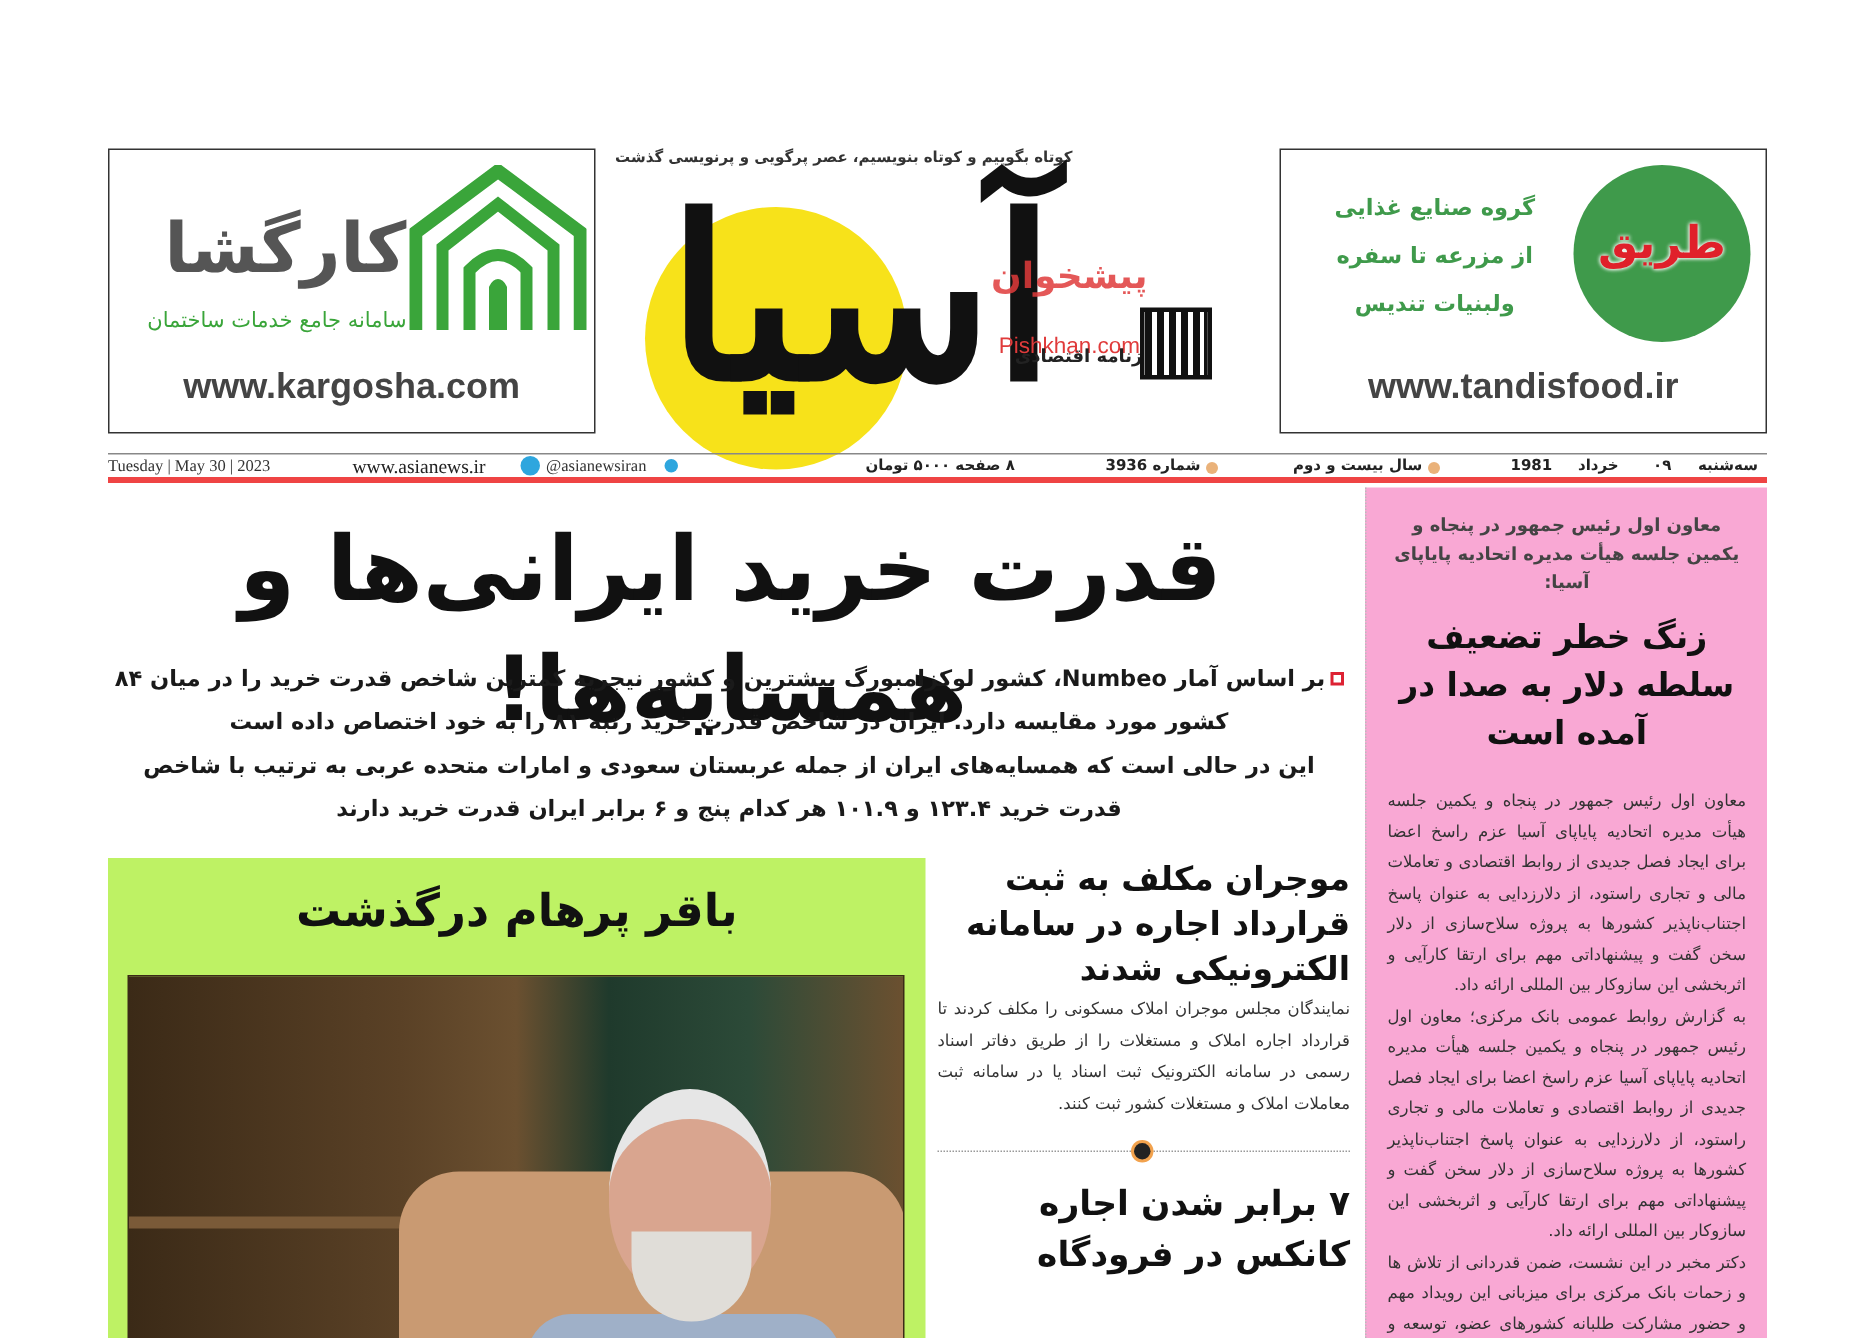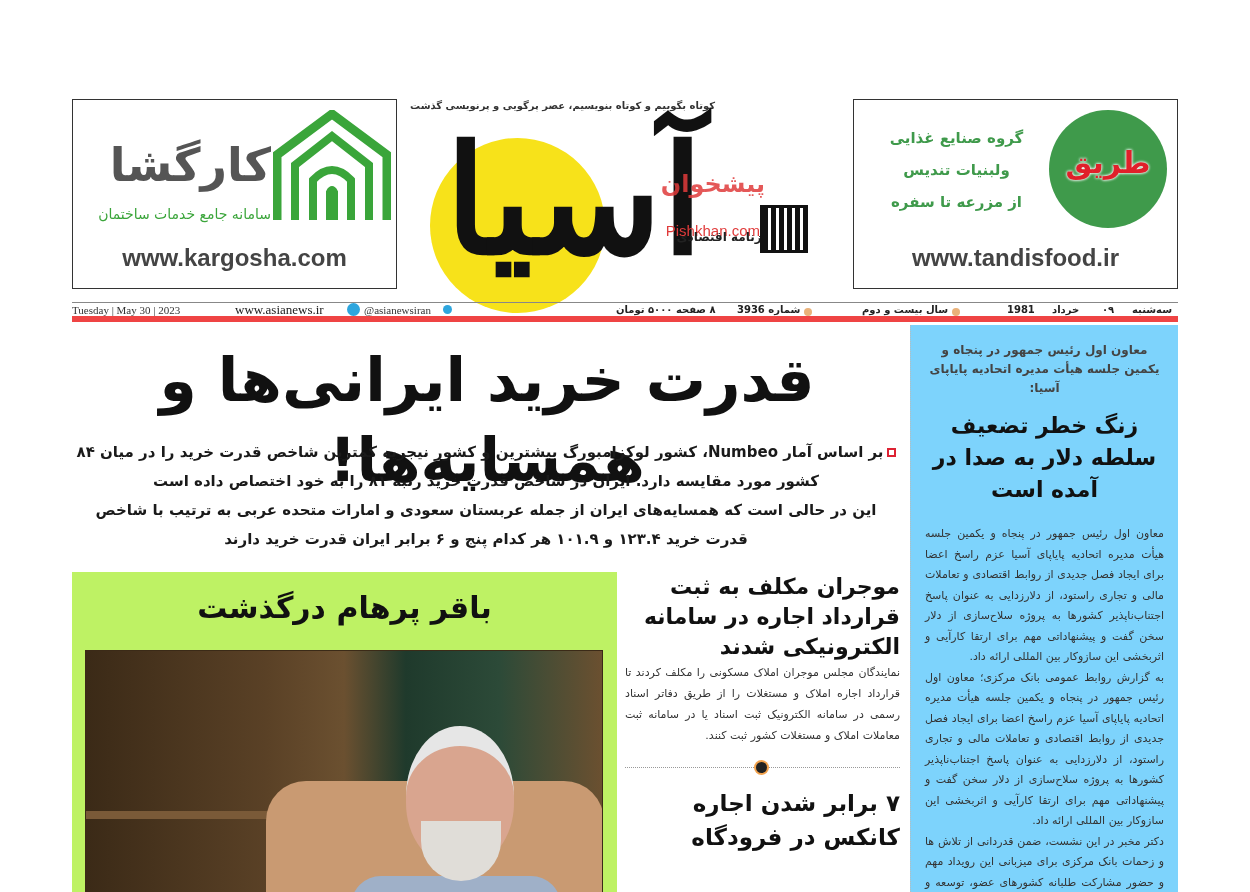--- a/index.html
+++ b/index.html
@@ -65,21 +65,21 @@
   .watermark {
     position: absolute; right: 55px; top: 80px; direction: rtl; color: #e03b3b; font-size: 24px; font-weight: bold; opacity: .85;
   }
   .watermark-latin {
     position: absolute; right: 60px; top: 132px; color: #e03b3b; font-size: 15px; font-family: "Liberation Sans", sans-serif;
   }
 
   
   .infobar {
     left: 72px; top: 302px; width: 1106px; height: 20px;
-    border-top: 1px solid #888; border-bottom: 6px solid #ef4444;
+    border-top: 1px solid #888; border-bottom: 4px solid #ef4444;
     font-size: 11px; display: flex; align-items: center;
   }
   .infobar .en-date { position: absolute; left: 0; font-family: "Liberation Serif", serif; font-size: 11px; color: #333; }
   .infobar .site { position: absolute; left: 163px; font-family: "Liberation Serif", serif; font-size: 13px; color: #222; }
   .infobar .tg { position: absolute; left: 275px; display: flex; align-items: center; gap: 4px; font-family: "Liberation Serif", serif; color: #333; }
   .tg-icon { width: 13px; height: 13px; border-radius: 50%; background: #2ea6de; display: inline-block; }
   .infobar .fa { position: absolute; direction: rtl; color: #222; font-weight: bold; font-size: 10px; }
   .dot-o { width: 8px; height: 8px; border-radius: 50%; background: #eab27a; position: absolute; top: 5px; }
 
   
@@ -114,21 +114,21 @@
   .mid { left: 625px; top: 572px; width: 275px; direction: rtl; }
   .mid-h {
     font-size: 22px; font-weight: bold; line-height: 30px; color: #111;
   }
   .mid-body { font-size: 11px; color: #333; line-height: 21px; text-align: justify; }
   .sep { position: relative; height: 14px; margin: 14px 0 12px; border-top: 1px dotted #999; top: 7px; }
   .sep-dot { position: absolute; left: 131px; top: -6px; width: 11px; height: 11px; border-radius: 50%; background: #222; box-shadow: 0 0 0 2px #f2a24d; }
 
   
   .right-col {
-    left: 910px; top: 325px; width: 268px; height: 567px; background: #7dd3fc;
+    left: 910px; top: 325px; width: 268px; height: 567px; background: #f9a8d4;
     border-left: 1px dotted #bbb; direction: rtl; padding: 16px 14px 0 14px;
   }
   .rc-sup { text-align: center; font-size: 12px; font-weight: bold; color: #444; line-height: 19px; }
   .rc-h { text-align: center; font-size: 22px; font-weight: bold; color: #111; line-height: 32px; margin-top: 12px; }
   .rc-body { margin-top: 18px; font-size: 11px; color: #333; line-height: 20.5px; text-align: justify; }
 </style>
 </head>
 <body>
 
 <div class="abs ad ad-left">
@@ -141,22 +141,22 @@
   <div class="kargosha-logo-text">کارگشا</div>
   <div class="kargosha-sub">سامانه جامع خدمات ساختمان</div>
   <div class="ad-url">www.kargosha.com</div>
 </div>
 
 <div class="abs ad ad-right">
   <div class="tandis-circle"></div>
   <div class="tandis-brand">طریق</div>
   <div class="tandis-lines">
     <div>گروه صنایع غذایی</div>
+    <div>از مزرعه تا سفره</div>
     <div>ولبنیات تندیس</div>
-    <div>از مزرعه تا سفره</div>
   </div>
   <div class="ad-url">www.tandisfood.ir</div>
 </div>
 
 <div class="abs masthead">
   <div class="sun"></div>
   <div class="motto">کوتاه بگوییم و کوتاه بنویسیم، عصر پرگویی و پرنویسی گذشت</div>
   <div class="title-main">آسیا</div>
   <div class="watermark">پیشخوان</div>
   <div class="watermark-latin">Pishkhan.com</div>
@@ -165,21 +165,21 @@
 </div>
 
 <div class="abs infobar">
   <span class="en-date">Tuesday | May 30 | 2023</span>
   <span class="site">www.asianews.ir</span>
   <span class="tg">
     <span class="tg-icon"></span>
     <span>@asianewsiran</span>
     <span class="tg-icon" style="width:9px;height:9px;margin-left:8px"></span>
   </span>
-  <span class="fa" style="left:544px">۸ صفحه ۵۰۰۰ تومان</span>
+  <span class="fa" style="left:505px">۸ صفحه ۵۰۰۰ تومان</span>
   <span class="dot-o" style="left:732px"></span>
   <span class="fa" style="left:665px">شماره 3936</span>
   <span class="dot-o" style="left:880px"></span>
   <span class="fa" style="left:790px">سال بیست و دوم</span>
   <span class="fa" style="left:935px">1981</span>
   <span class="fa" style="left:980px">خرداد</span>
   <span class="fa" style="left:1030px">۰۹</span>
   <span class="fa" style="left:1060px">سه‌شنبه</span>
 </div>
 

